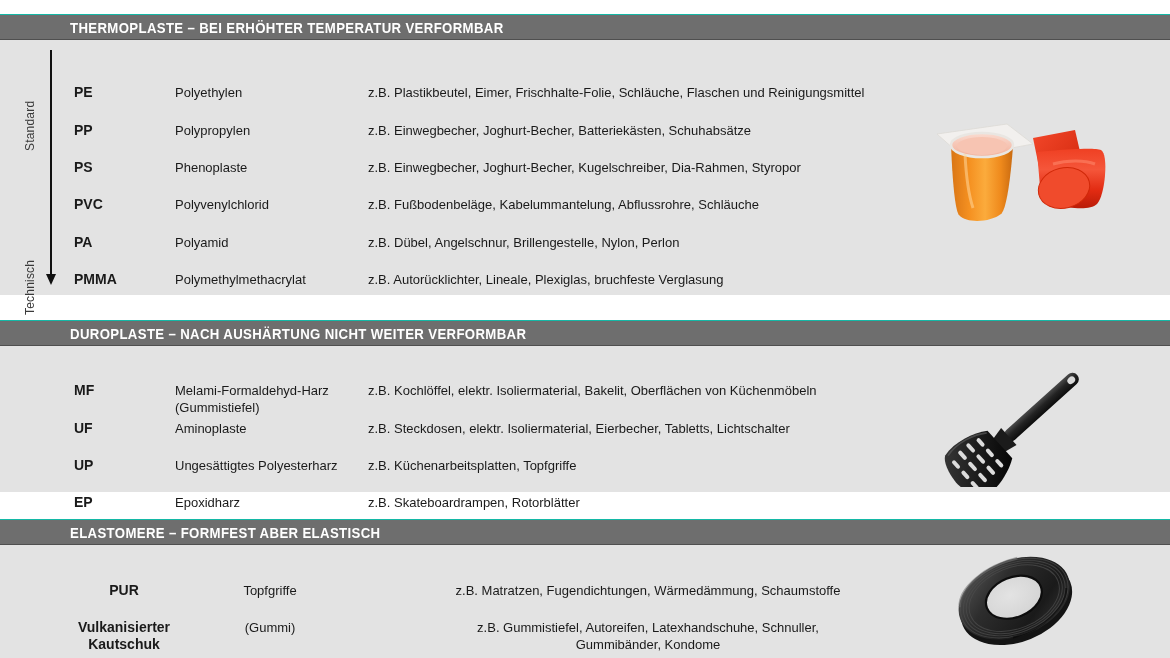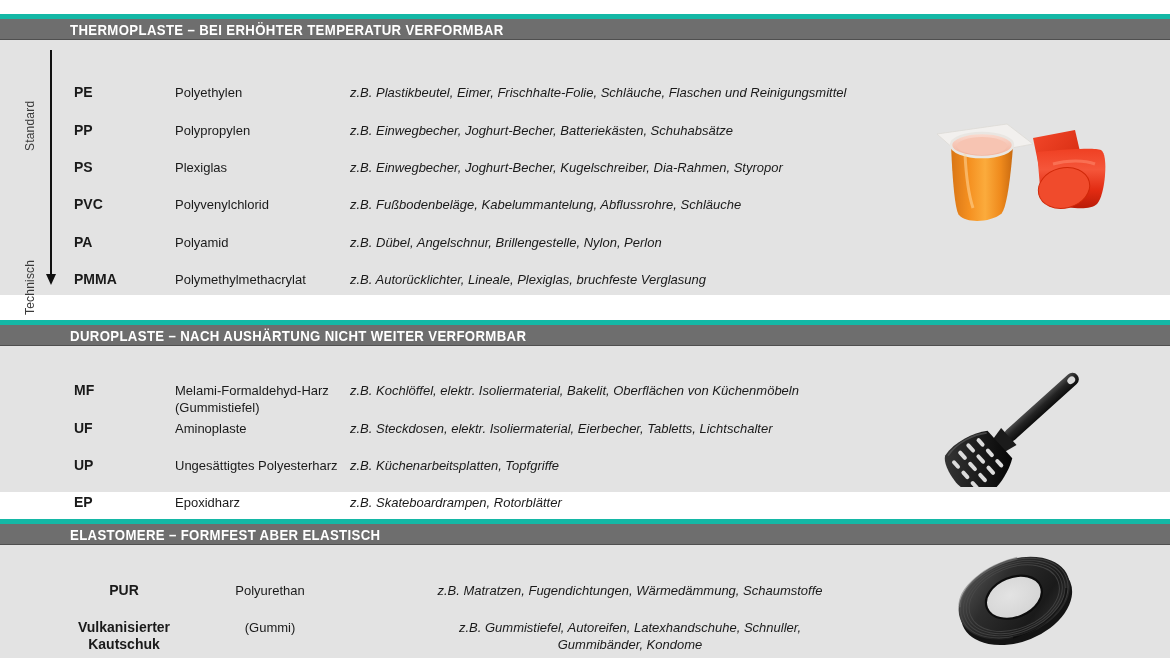--- a/index.html
+++ b/index.html
@@ -35,21 +35,21 @@
     width: 100%;
     background: #e3e3e3;
   }
 
   
   .section-header {
     position: relative;
     width: 1170px;
     height: 26px;
     background: #6e6e6e;
-    border-top: 5px solid #14b8a6;
+    border-top: 1px solid #14b8a6;
     border-bottom: 1px solid #4f4f4f;
     box-sizing: border-box;
   }
   .section-header .title {
     position: absolute;
     left: 70px;
     top: 50%;
     transform: translateY(-50%);
     color: #ffffff;
     font-family: "Liberation Sans Narrow", "Liberation Sans", sans-serif;
@@ -86,23 +86,22 @@
     left: 74px;
     font-weight: bold;
     font-size: 14px;
     width: 100px;
   }
   .cell.name {
     left: 175px;
     width: 190px;
   }
   .cell.examples {
-    left: 350px;
+    left: 368px;
     width: 560px;
-    font-style: italic;
   }
 
   
   .axis {
     position: absolute;
     left: 0;
     top: 0;
     width: 64px;
     height: 100%;
   }
@@ -181,21 +180,21 @@
           <div class="cell name">Polyethylen</div>
           <div class="cell examples">z.B. Plastikbeutel, Eimer, Frischhalte-Folie, Schläuche, Flaschen und Reinigungsmittel</div>
         </div>
         <div class="row" style="top:82px;">
           <div class="cell abbr">PP</div>
           <div class="cell name">Polypropylen</div>
           <div class="cell examples">z.B. Einwegbecher, Joghurt-Becher, Batteriekästen, Schuhabsätze</div>
         </div>
         <div class="row" style="top:119px;">
           <div class="cell abbr">PS</div>
-          <div class="cell name">Plexiglas</div>
+          <div class="cell name">Phenoplaste</div>
           <div class="cell examples">z.B. Einwegbecher, Joghurt-Becher, Kugelschreiber, Dia-Rahmen, Styropor</div>
         </div>
         <div class="row" style="top:156px;">
           <div class="cell abbr">PVC</div>
           <div class="cell name">Polyvenylchlorid</div>
           <div class="cell examples">z.B. Fußbodenbeläge, Kabelummantelung, Abflussrohre, Schläuche</div>
         </div>
         <div class="row" style="top:194px;">
           <div class="cell abbr">PA</div>
           <div class="cell name">Polyamid</div>
@@ -242,21 +241,21 @@
   </div>
 
   <div class="section" style="top:519px; height:139px;text-align:center;">
     <div class="section-header">
       <div class="title"><span class="title-inner">ELASTOMERE – FORMFEST ABER ELASTISCH</span></div>
     </div>
     <div class="section-body" style="height:132px;">
       <div class="rows">
         <div class="row" style="top:37px;">
           <div class="cell abbr">PUR</div>
-          <div class="cell name">Polyurethan</div>
+          <div class="cell name">Topfgriffe</div>
           <div class="cell examples">z.B. Matratzen, Fugendichtungen, Wärmedämmung, Schaumstoffe</div>
         </div>
         <div class="row" style="top:74px;">
           <div class="cell abbr">Vulkanisierter
 Kautschuk</div>
           <div class="cell name">(Gummi)</div>
           <div class="cell examples">z.B. Gummistiefel, Autoreifen, Latexhandschuhe, Schnuller,
         Gummibänder, Kondome</div>
         </div>
       </div>

